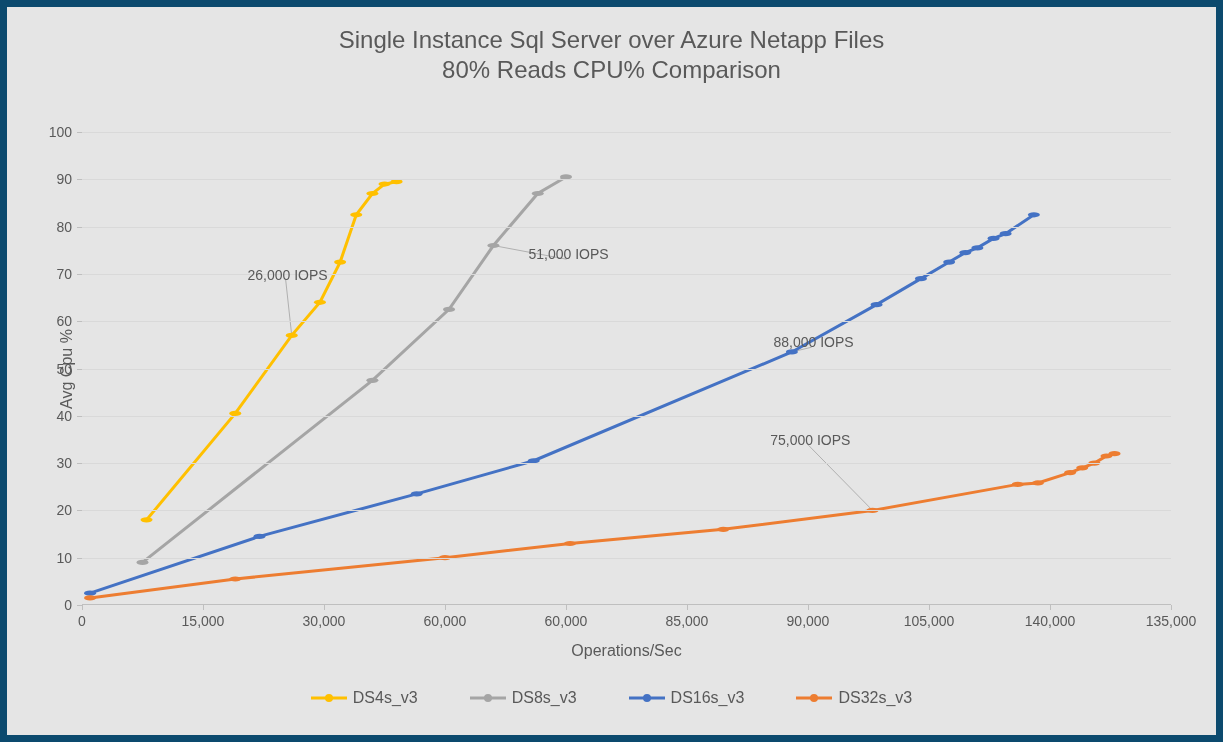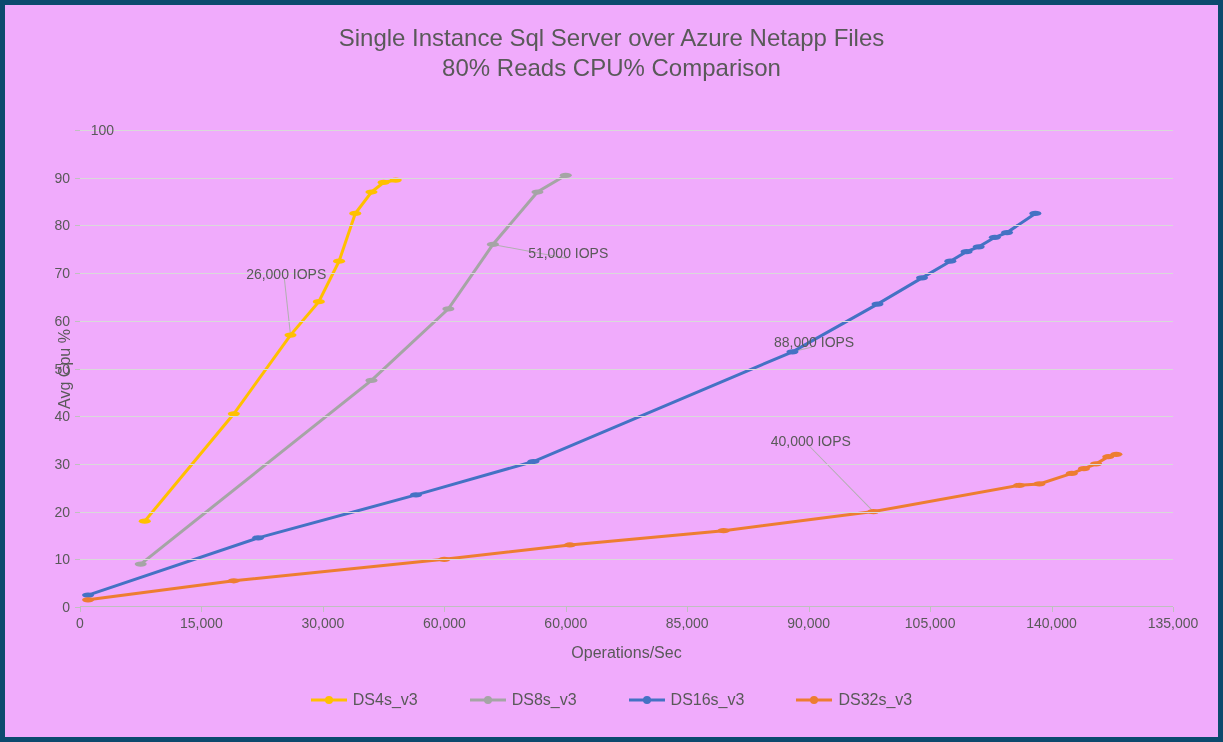--- a/index.html
+++ b/index.html
@@ -5,23 +5,23 @@
   * { box-sizing: border-box; }
   body {
     margin: 0;
     padding: 0;
     font-family: "Segoe UI", Arial, sans-serif;
     background: #fff;
   }
   .chart-frame {
     width: 1223px;
     height: 742px;
-    border: 5px solid #0c4a6e;
+    border: 7px solid #0c4a6e;
     position: relative;
-    background: #f0abfc;
+    background: #e5e5e5;
   }
   .title {
     text-align: center;
     color: #595959;
     font-size: 24px;
     line-height: 1.25;
     padding-top: 18px;
     font-weight: 400;
   }
   .plot-wrap {
@@ -237,21 +237,21 @@
       <div class="tickmark-y" style="top: 30%;"></div>
       <div class="y-tick" style="top: 30%;">70</div>
       <div class="gridline-h" style="top: 20%;"></div>
       <div class="tickmark-y" style="top: 20%;"></div>
       <div class="y-tick" style="top: 20%;">80</div>
       <div class="gridline-h" style="top: 10%;"></div>
       <div class="tickmark-y" style="top: 10%;"></div>
       <div class="y-tick" style="top: 10%;">90</div>
       <div class="gridline-h" style="top: 0%;"></div>
       <div class="tickmark-y" style="top: 0%;"></div>
-      <div class="y-tick" style="top: 0%; margin-left: 44px;">100</div>
+      <div class="y-tick" style="top: 0%;">100</div>
       <div class="tickmark-x" style="left: 0%;"></div>
       <div class="x-tick" style="left: 0%;">0</div>
       <div class="tickmark-x" style="left: 11.1111%;"></div>
       <div class="x-tick" style="left: 11.1111%;">15,000</div>
       <div class="tickmark-x" style="left: 22.2222%;"></div>
       <div class="x-tick" style="left: 22.2222%;">30,000</div>
       <div class="tickmark-x" style="left: 33.3333%;"></div>
       <div class="x-tick" style="left: 33.3333%;">60,000</div>
       <div class="tickmark-x" style="left: 44.4444%;"></div>
       <div class="x-tick" style="left: 44.4444%;">60,000</div>
@@ -261,21 +261,21 @@
       <div class="x-tick" style="left: 66.6667%;">90,000</div>
       <div class="tickmark-x" style="left: 77.7778%;"></div>
       <div class="x-tick" style="left: 77.7778%;">105,000</div>
       <div class="tickmark-x" style="left: 88.8889%;"></div>
       <div class="x-tick" style="left: 88.8889%;">140,000</div>
       <div class="tickmark-x" style="left: 100%;"></div>
       <div class="x-tick" style="left: 100%;">135,000</div>
       <div class="annot" style="left: 15.2%; top: 28.5%;">26,000 IOPS</div>
       <div class="annot" style="left: 41%; top: 24.2%;">51,000 IOPS</div>
       <div class="annot" style="left: 63.5%; top: 42.8%;">88,000 IOPS</div>
-      <div class="annot" style="left: 63.2%; top: 63.5%;">40,000 IOPS</div>
+      <div class="annot" style="left: 63.2%; top: 63.5%;">75,000 IOPS</div>
     </div>
 
   <div class="legend" id="legend">
       <div class="legend-item">
         <span class="legend-swatch sw-yellow"></span>
         <span>DS4s_v3</span>
       </div>
       <div class="legend-item">
         <span class="legend-swatch sw-gray"></span>
         <span>DS8s_v3</span>

